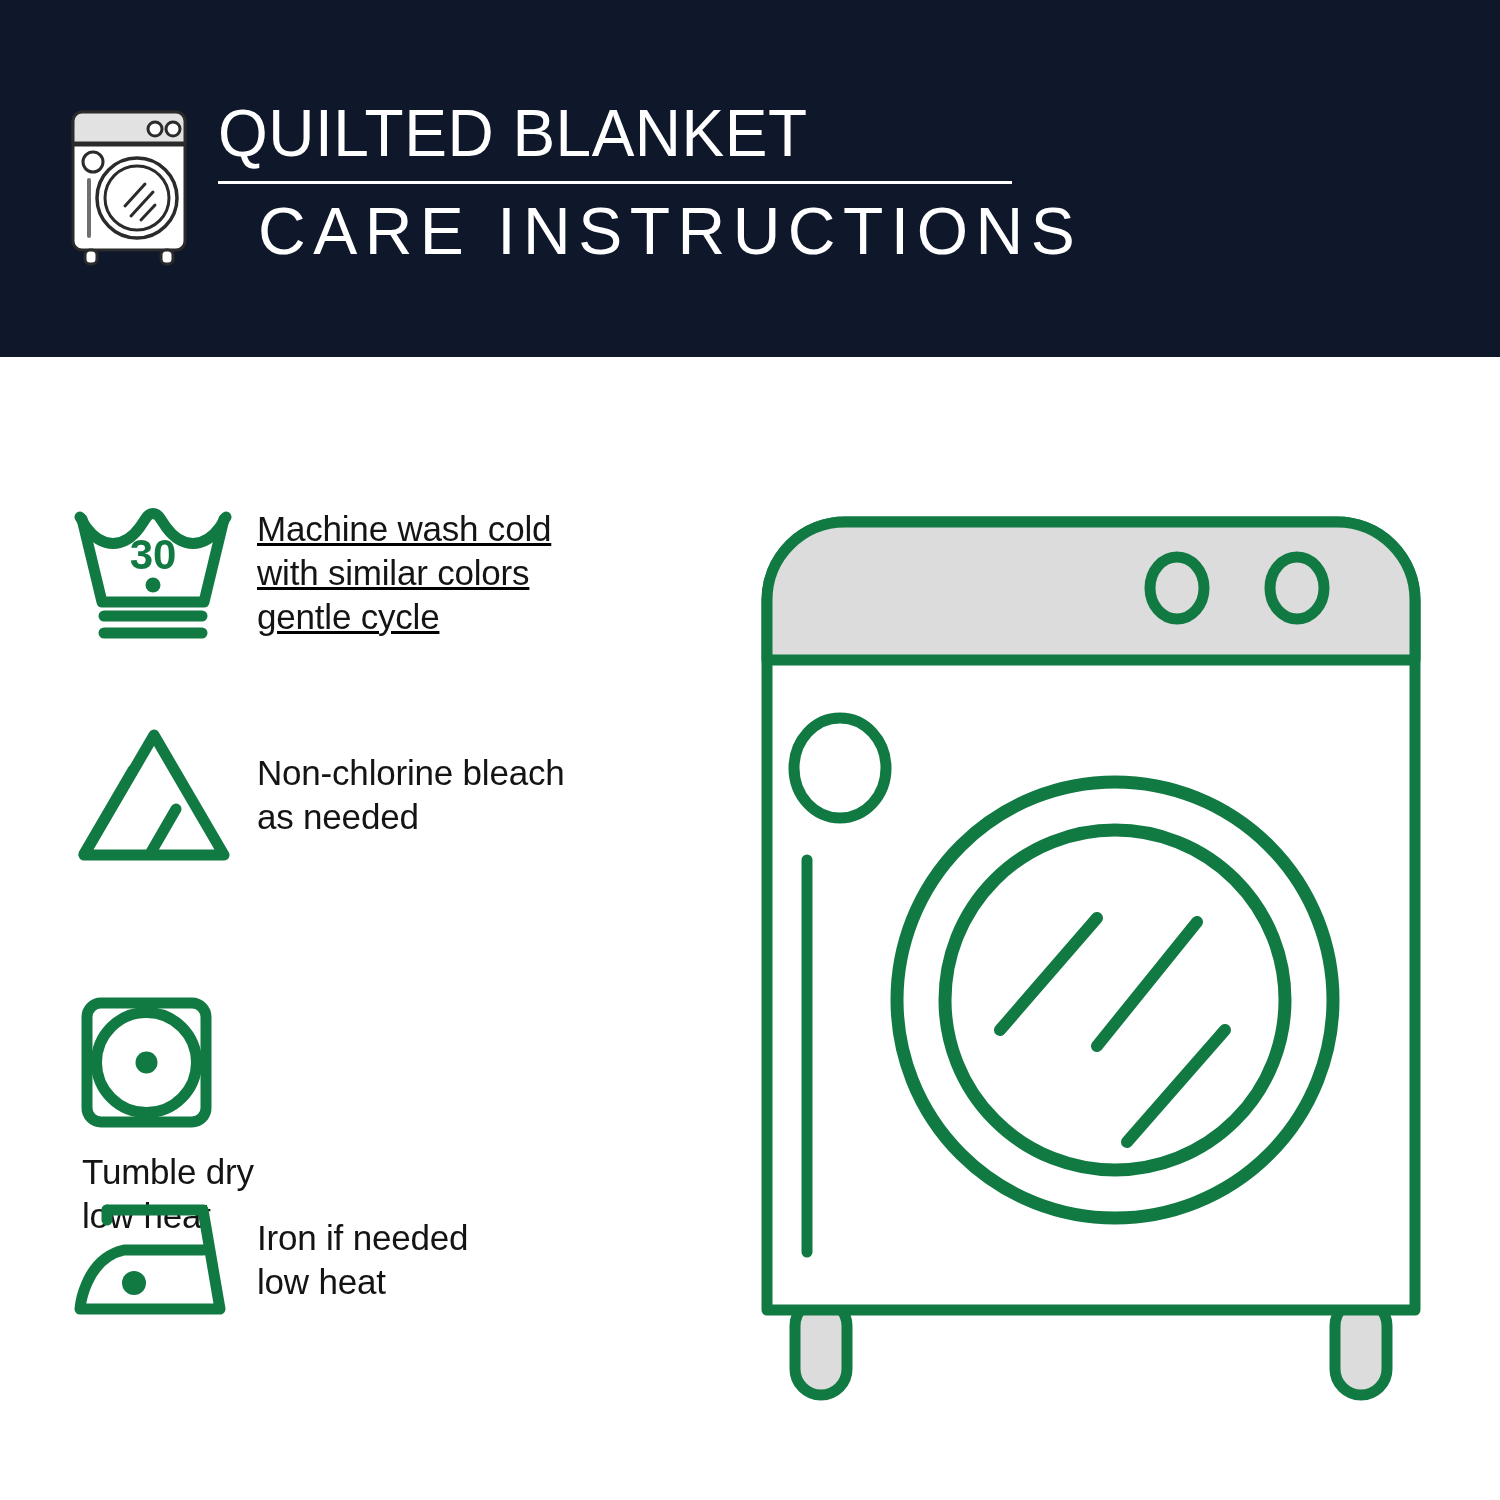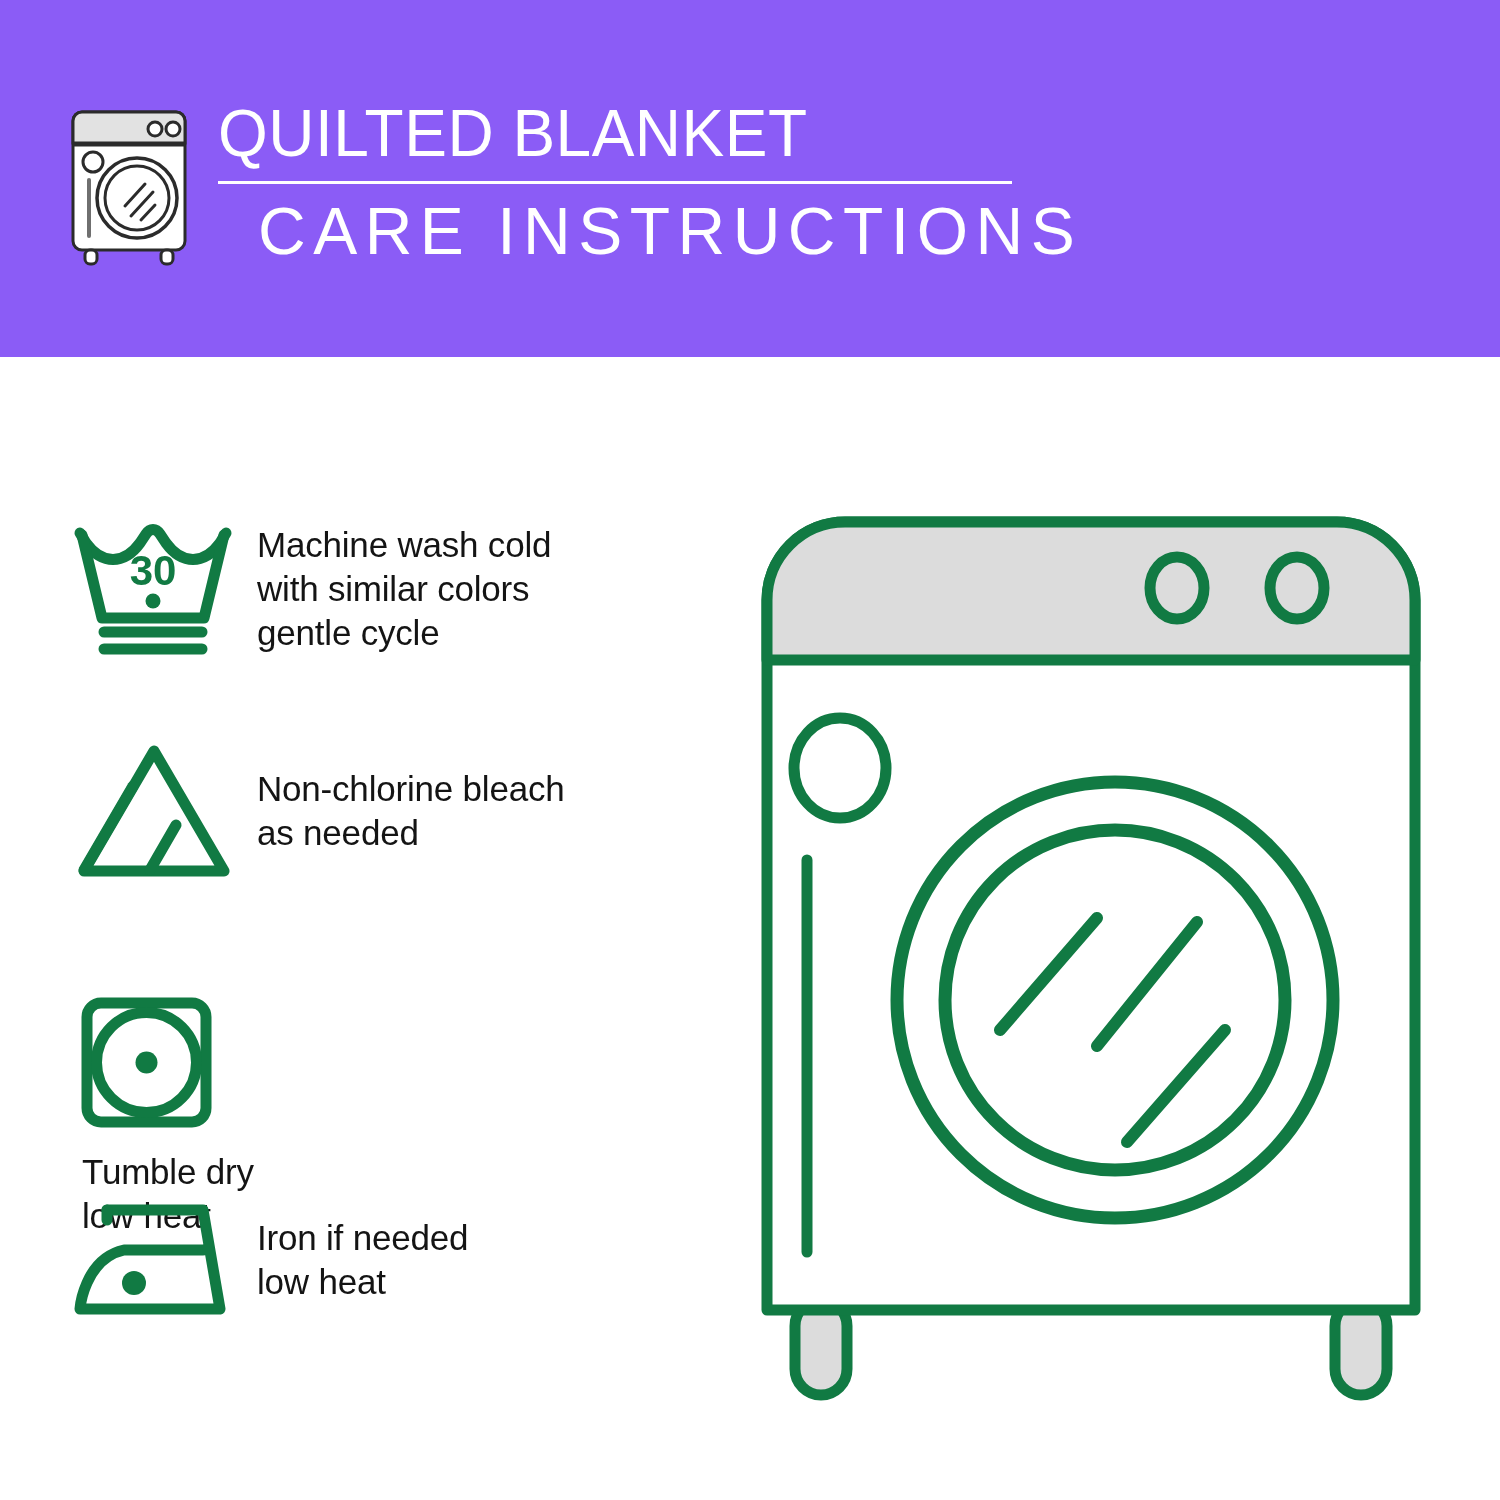--- a/index.html
+++ b/index.html
@@ -7,21 +7,21 @@
     width:1500px;height:1500px;
     background:#ffffff;
     font-family:"Liberation Sans", sans-serif;
     overflow:hidden;
   }
   .page{position:relative;width:1500px;height:1500px;}
 
   
   .header{
     position:absolute;left:0;top:0;width:1500px;height:357px;
-    background:#8b5cf6;
+    background:#0f172a;
   }
   .header-logo{
     position:absolute;left:63px;top:104px;width:132px;height:164px;
   }
   .title-block{position:absolute;left:218px;top:98px;width:820px;}
   .title-line1{
     color:#ffffff;
     font-size:66px;
     line-height:70px;
     font-weight:300;
@@ -49,22 +49,22 @@
   .care-row .sym{width:175px;flex:0 0 175px;display:flex;align-items:center;justify-content:flex-start;}
   .care-text{
     color:#141414;
     font-size:35px;
     line-height:44px;
     font-weight:400;
     letter-spacing:-0.2px;
     margin-left:10px;
     white-space:pre-line;
   }
-  .row-0{top:164px;}
-  .row-1{top:384px;}
+  .row-0{top:148px;text-decoration:underline;}
+  .row-1{top:368px;}
   .row-2{top:618px;flex-direction:column;}
   .row-3{top:840px;}
 
   
   .machine{position:absolute;left:745px;top:490px;width:710px;height:930px;}
 </style>
 </head>
 <body>
 
 <div class="page">

